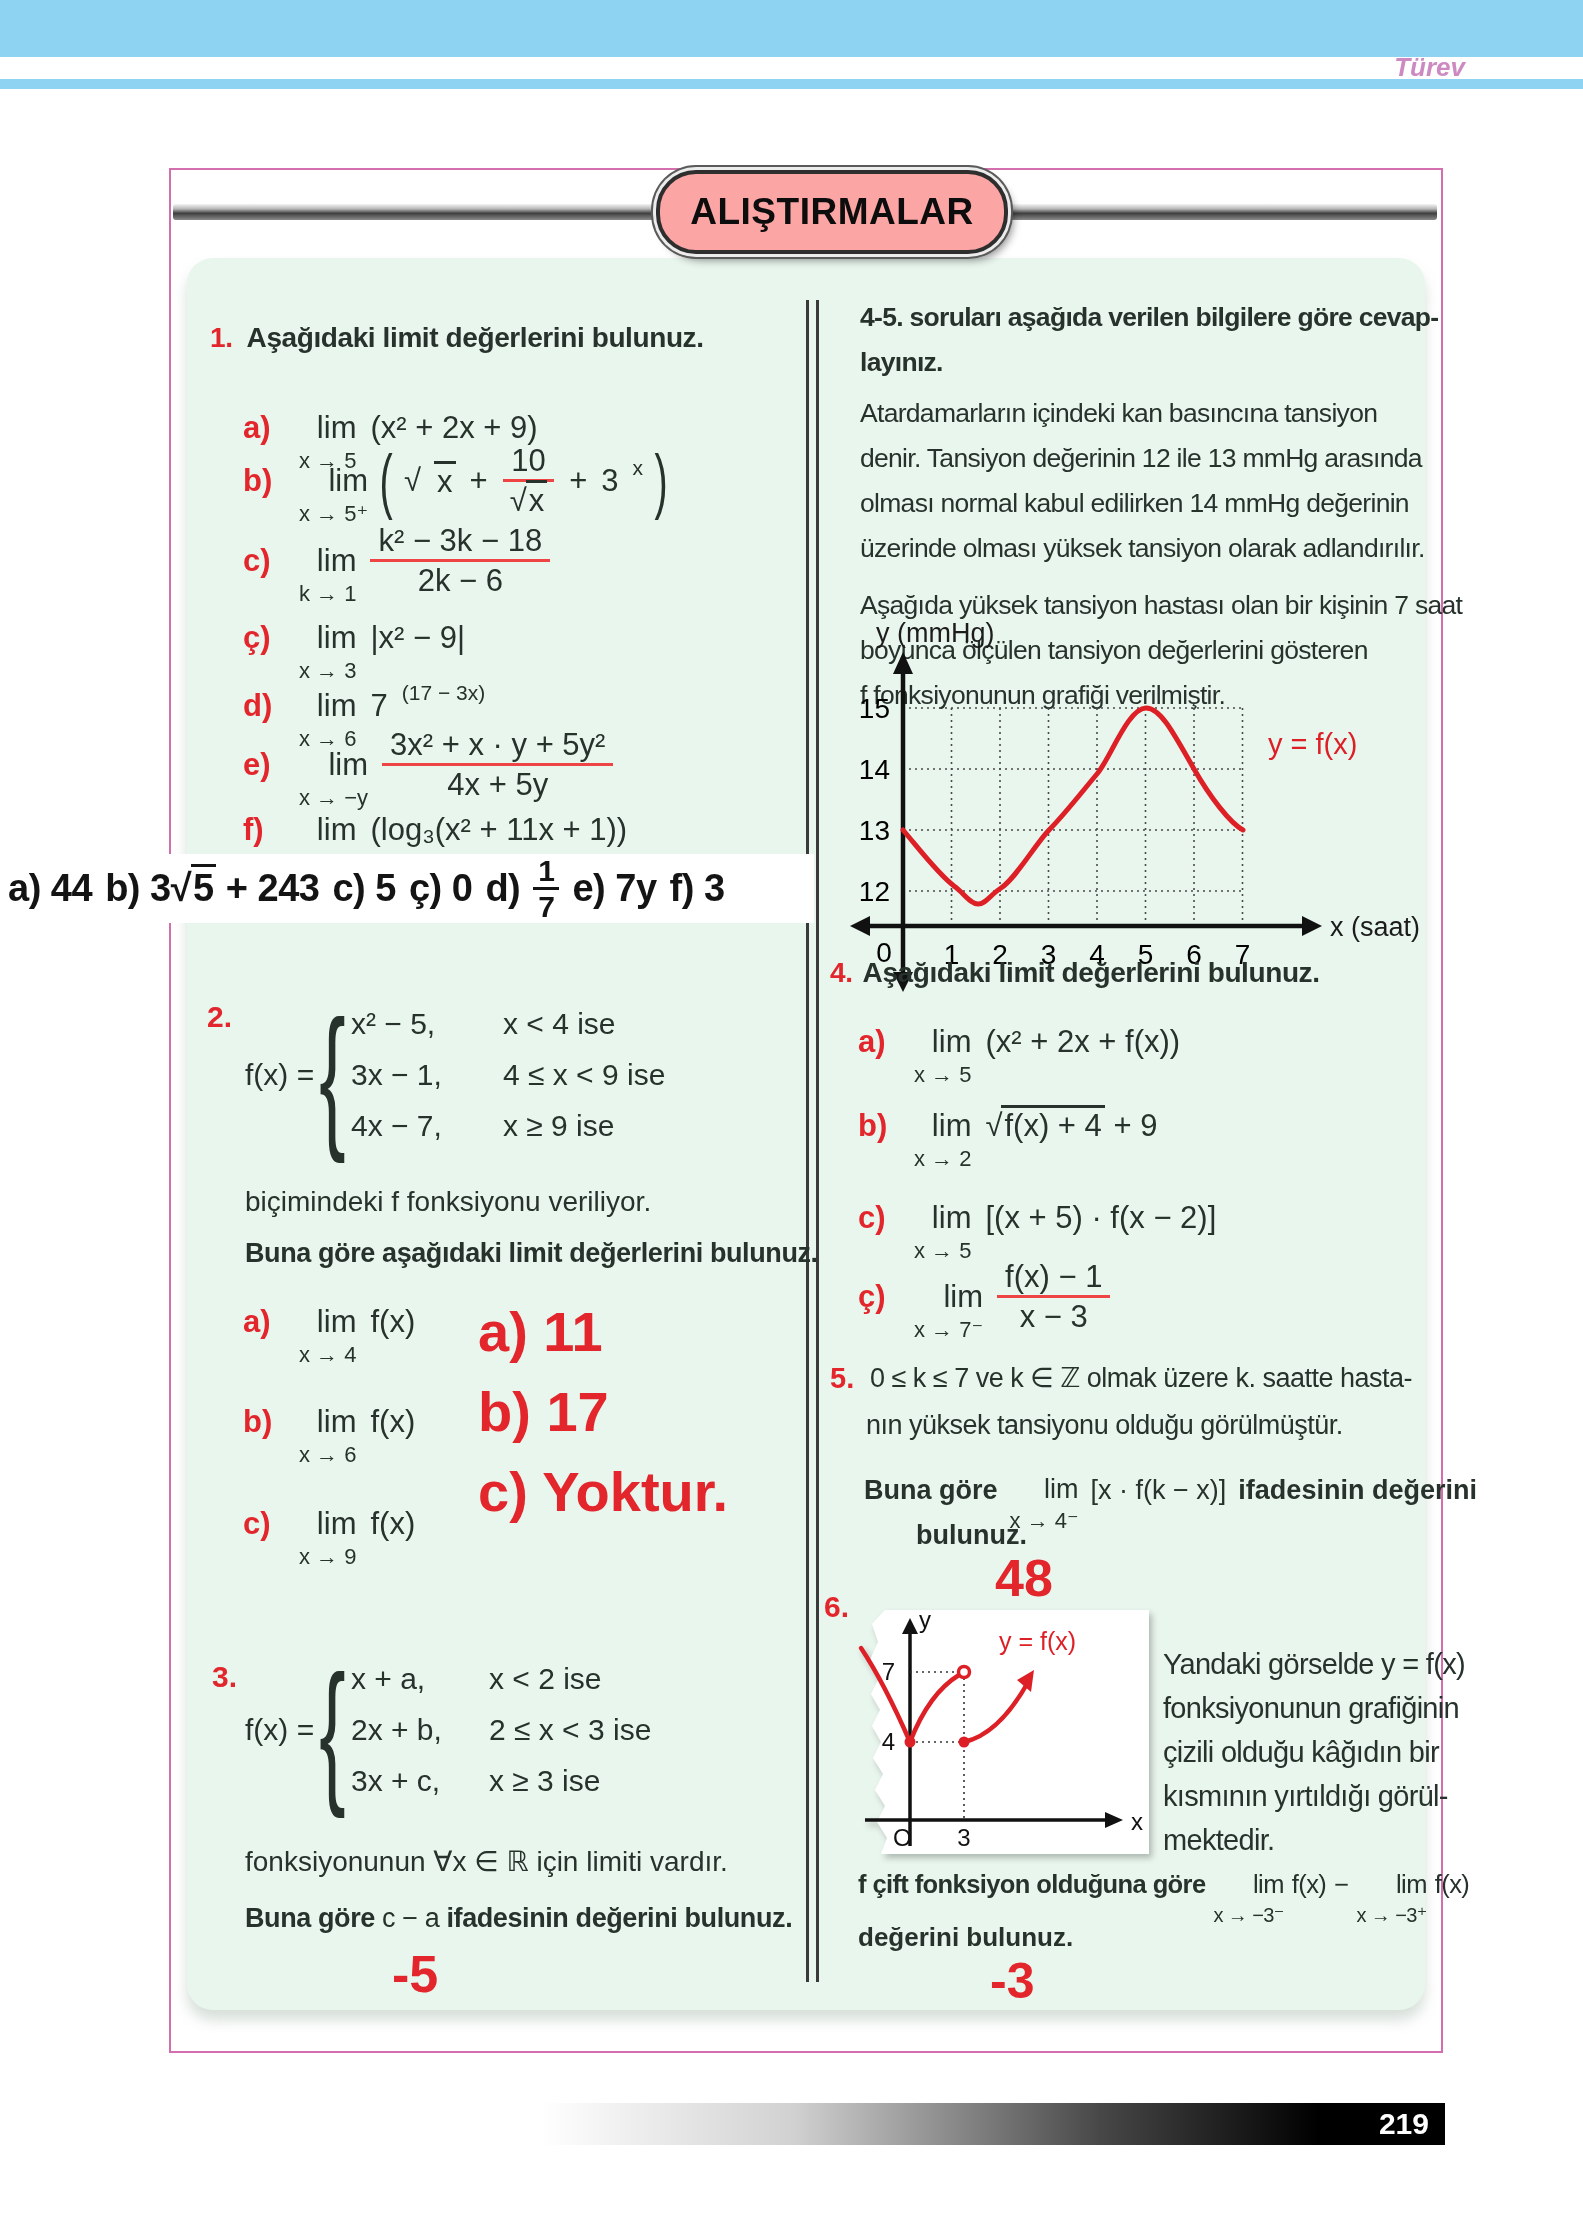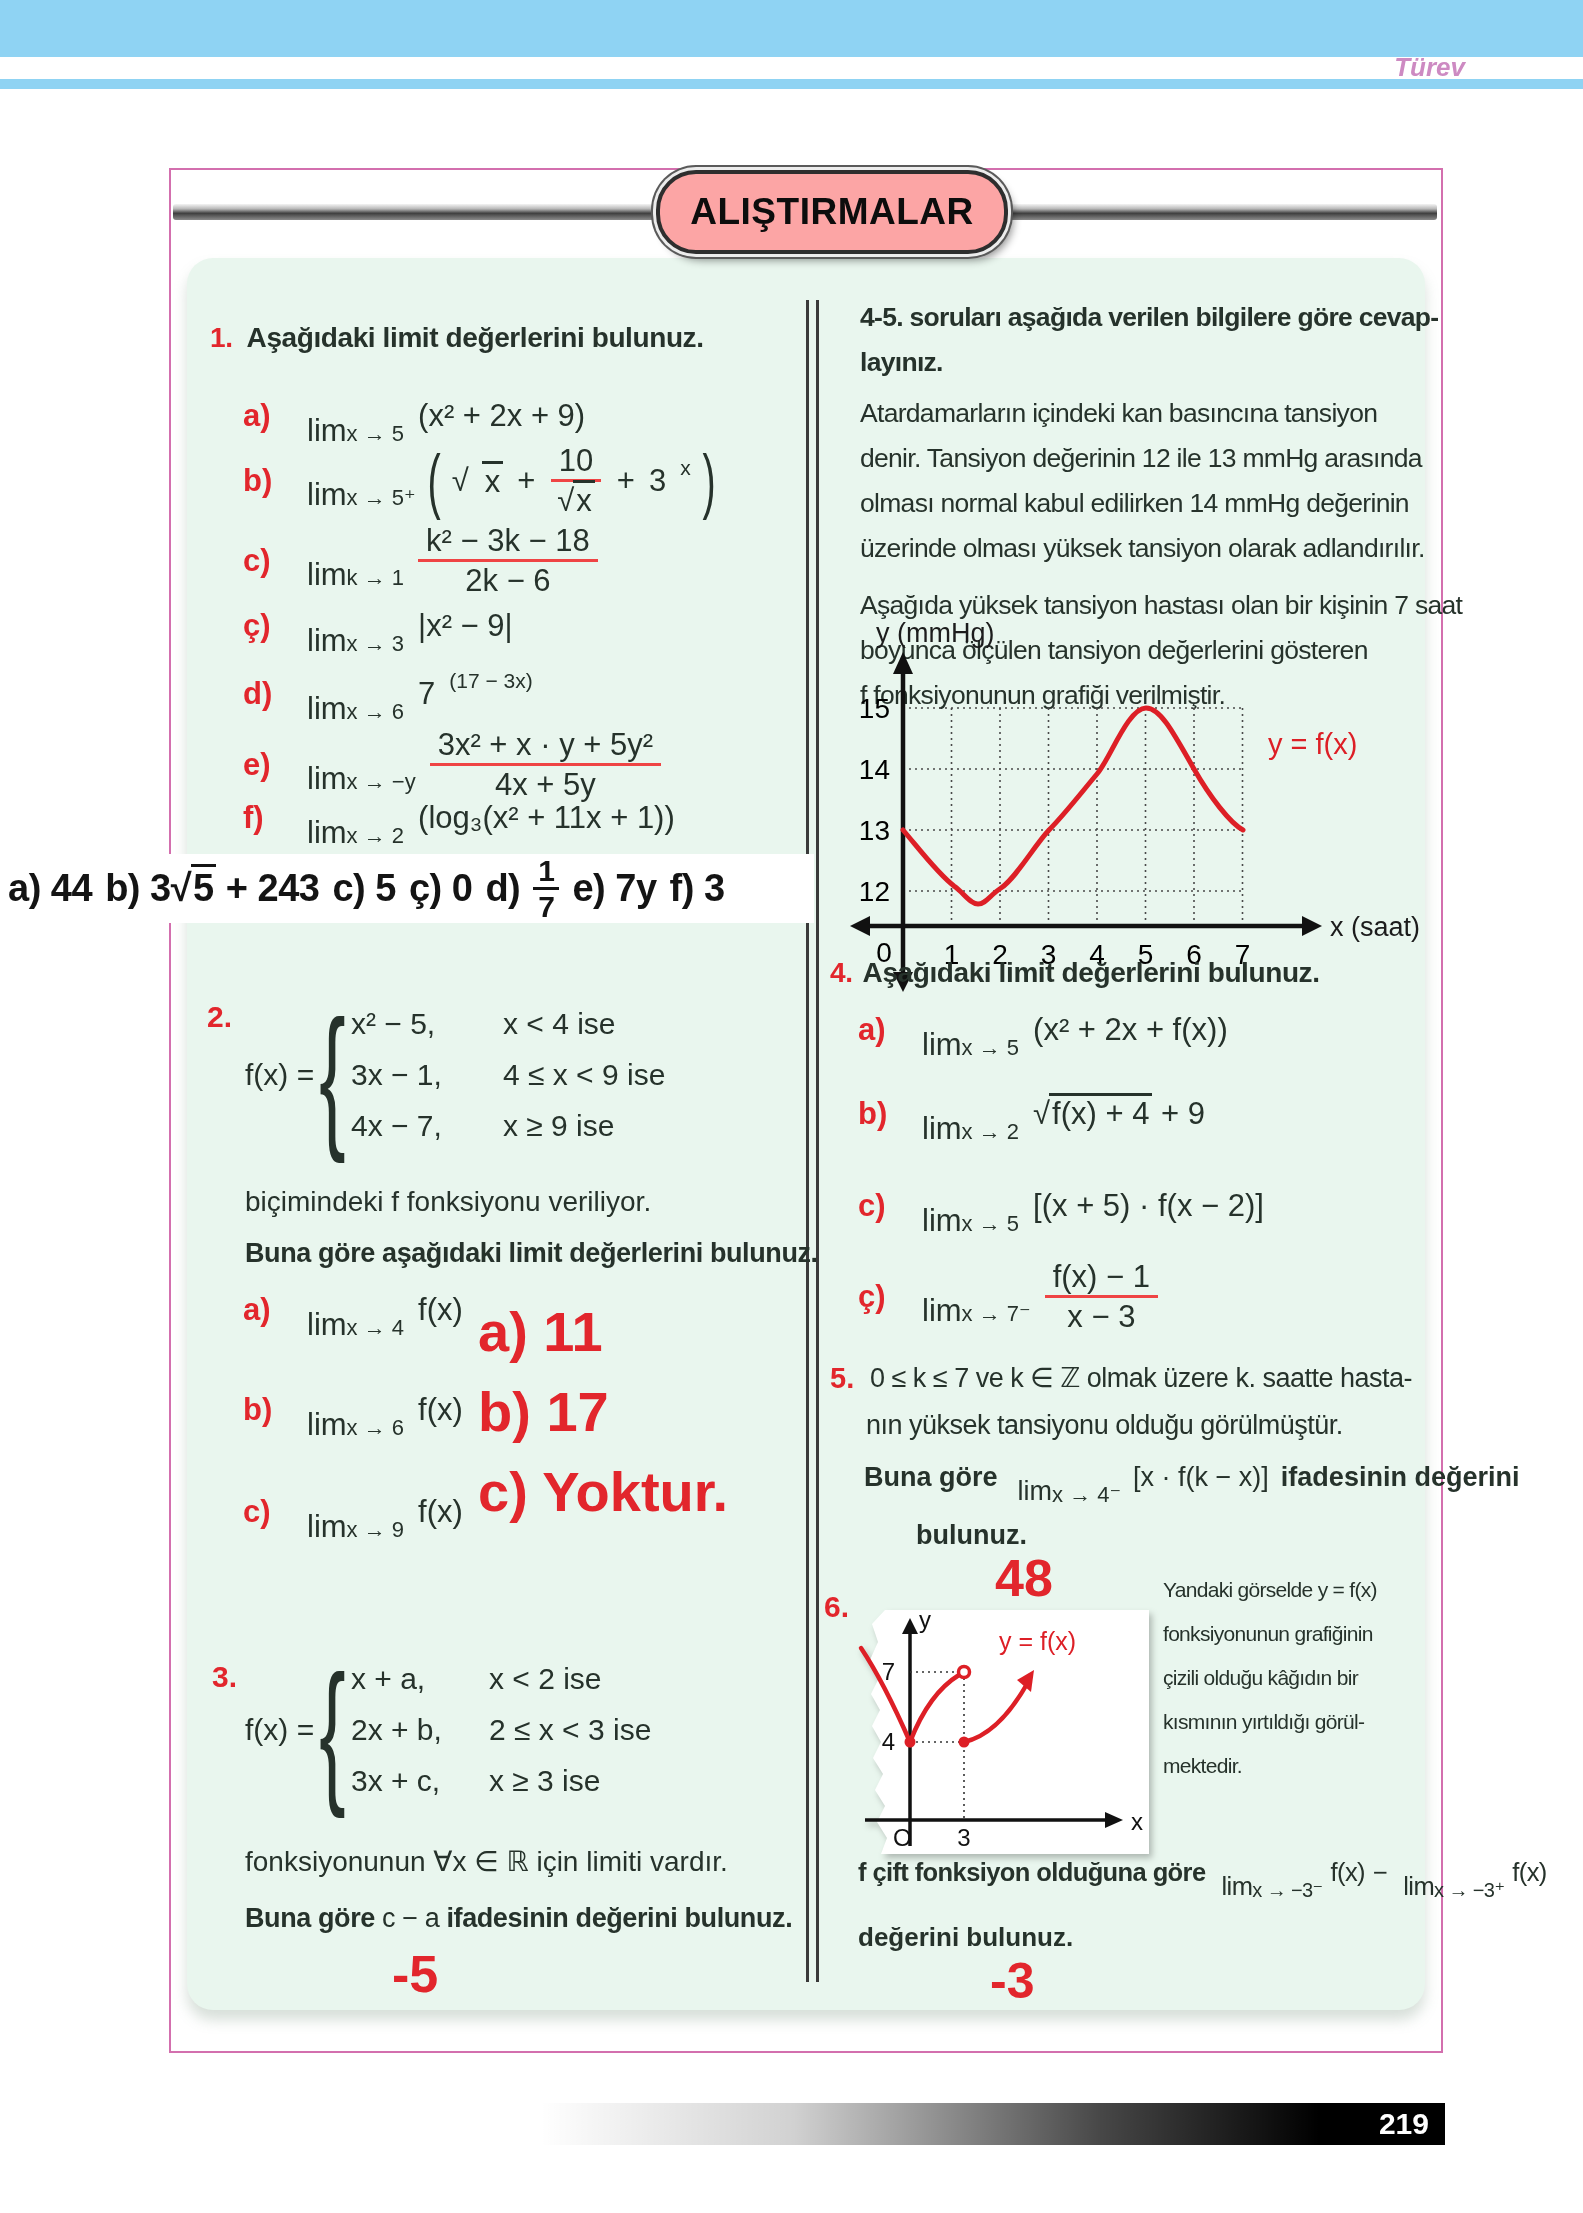--- a/index.html
+++ b/index.html
@@ -21,21 +21,21 @@
   .divider{position:absolute;left:806px;top:300px;height:1682px;width:7px;
            border-left:3px solid #3a3a3a;border-right:3px solid #3a3a3a;}
   
   .b{font-weight:bold;}
   .qnum{font-weight:bold;color:#e2262c;}
   .line{white-space:nowrap;}
   .prompt{display:flex;gap:14px;font-size:28px;font-weight:bold;white-space:nowrap;letter-spacing:-.4px;}
   
   .itm{position:absolute;display:flex;align-items:center;gap:14px;font-size:31px;white-space:nowrap;}
   .lab{color:#e2262c;font-weight:bold;min-width:42px;}
-  .lim{display:inline-flex;align-items:center;line-height:1;transform:translateY(14px);margin-left:8px;}
+  .lim{display:inline-flex;flex-direction:column;align-items:flex-end;line-height:1;transform:translateY(14px);}
   .lim .w{font-size:31px;}
   .lim .s{font-size:22px;margin-top:7px;white-space:nowrap;}
   .frac{display:inline-flex;flex-direction:column;align-items:center;line-height:1.2;}
   .frac .fn{padding:0 8px;border-bottom:3px solid #ef4444;}
   .frac .fd{padding:0 8px;}
   .bigp{font-size:72px;font-weight:300;line-height:.9;transform:scaleX(.55);margin:0 -8px;}
   .sp{font-size:21px;position:relative;top:-13px;}
   .rt{margin-right:-1px;}
   .ov{border-top:3px solid #26322b;padding:0 3px;}
   
@@ -413,21 +413,21 @@
 
     <text x="68" y="20" font-size="24" fill="#111">y</text>
     <text x="280" y="222" font-size="24" fill="#111">x</text>
     <text x="44" y="72" font-size="24" text-anchor="end" fill="#111">7</text>
     <text x="44" y="142" font-size="24" text-anchor="end" fill="#111">4</text>
     <text x="42" y="238" font-size="24" fill="#111">O</text>
     <text x="113" y="238" font-size="24" text-anchor="middle" fill="#111">3</text>
     <text x="148" y="42" font-size="25" fill="#dd1f26">y = f(x)</text>
   </svg>
 
-  <div class="par" style="left:1163px;top:1568px;font-size:21px;line-height:44px;width:300px;">
+  <div class="par" style="left:1163px;top:1642px;font-size:29px;line-height:44px;width:300px;">
     <div class="line">Yandaki görselde y = f(x)</div>
     <div class="line">fonksiyonunun grafiğinin</div>
     <div class="line">çizili olduğu kâğıdın bir</div>
     <div class="line">kısmının yırtıldığı görül-</div>
     <div class="line">mektedir.</div>
   </div>
 
   <div class="itm" style="left:858px;top:1858px;font-size:25.5px;gap:8px;letter-spacing:-.6px;">
     <span class="b">f çift fonksiyon olduğuna göre</span>
     <span class="lim">

